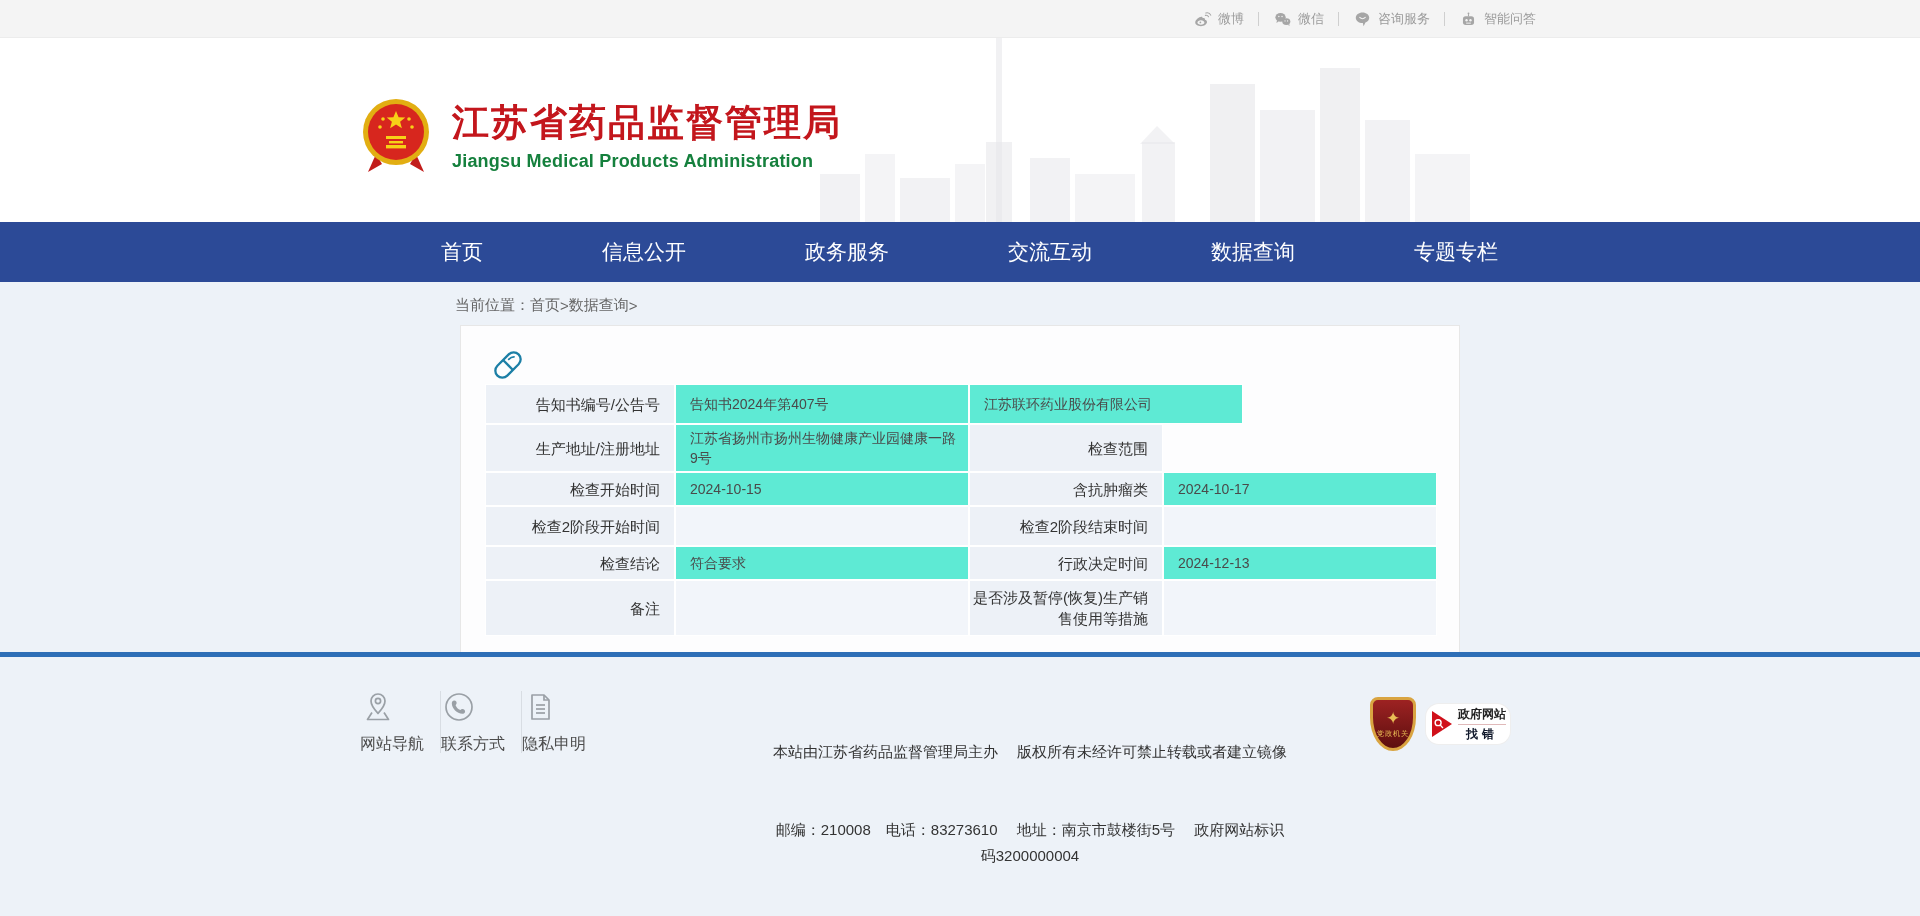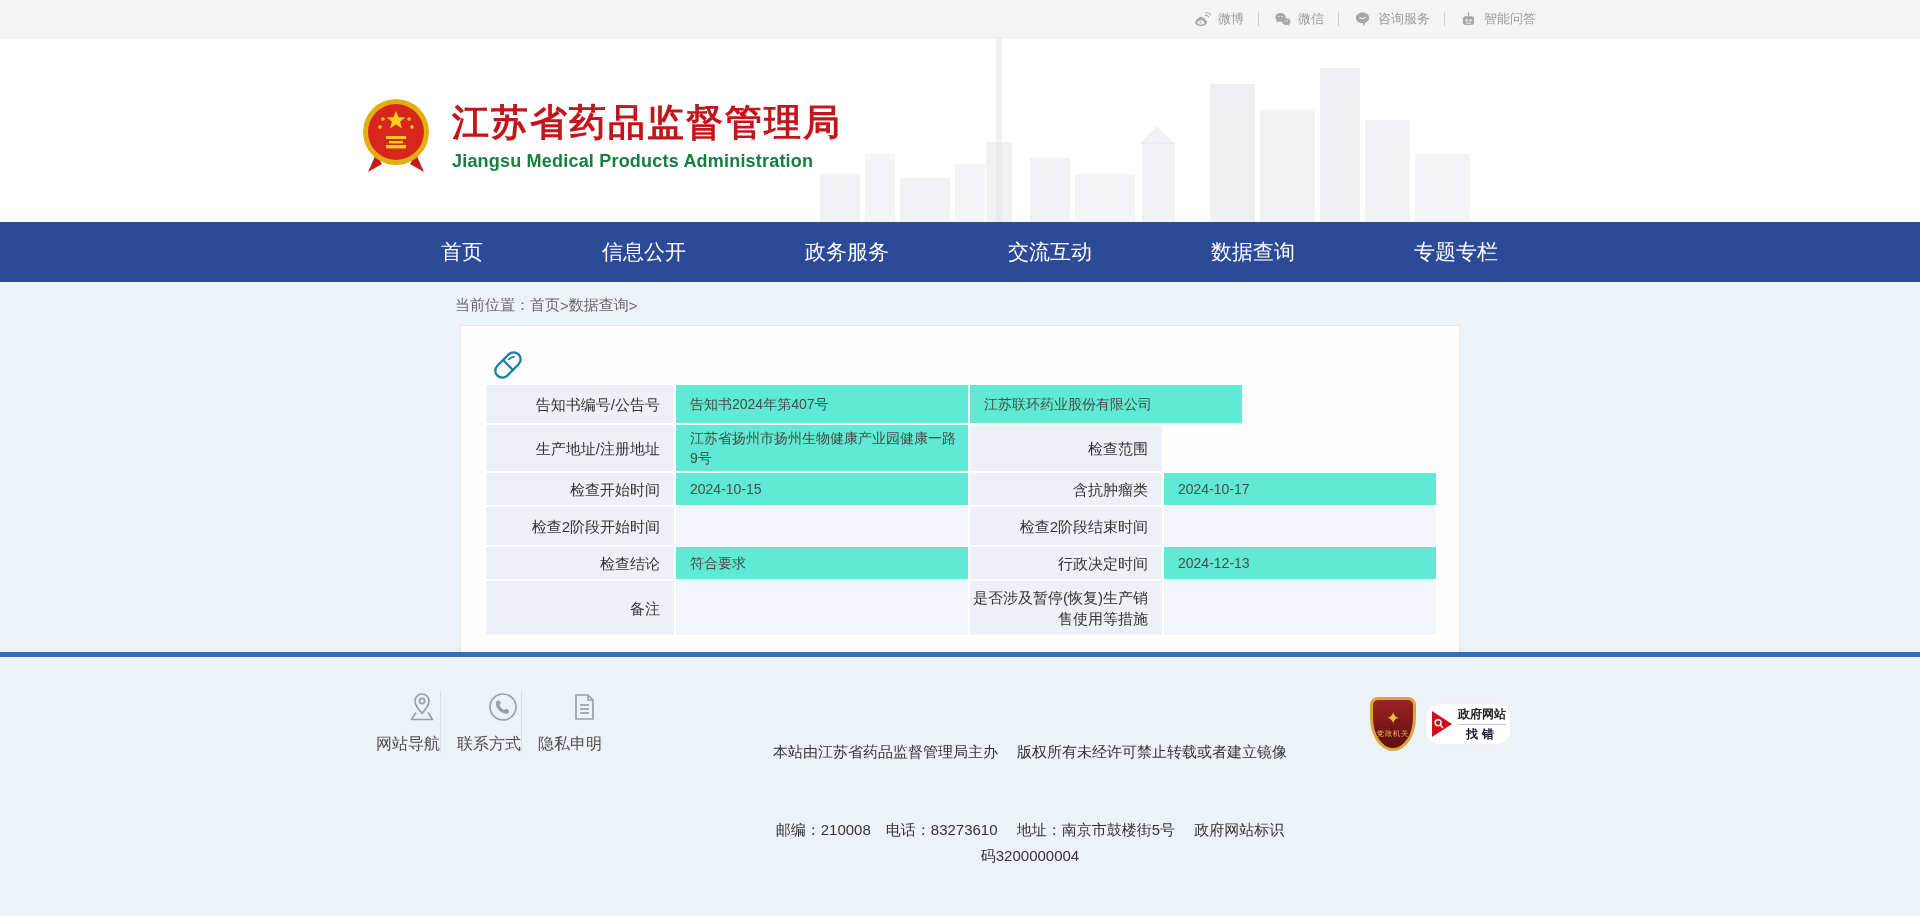--- a/index.html
+++ b/index.html
@@ -42,21 +42,21 @@
   .cell.lab { background:#edf1f7; color:#333; justify-content:flex-end; padding-right:14px; text-align:right; line-height:1.4; }
   .cell.val { background:#5eead4; color:#4a4a4a; font-size:14px; padding-left:14px; padding-right:10px; line-height:1.45; }
   .t-row.alt .cell.val { background:#f2f5fa; }
   .c1 { width:190px; } .c2 { width:294px; } .c3 { width:194px; } .c4 { width:274px; }
   .r1 { height:40px; } .r2 { height:48px; } .r3 { height:34px; } .r4 { height:40px; } .r5 { height:34px; } .r6 { height:56px; }
 
   
   .blue-divider { position:absolute; left:0; top:652px; width:1920px; height:5px; background:#2e6fb7; }
   .footer { position:absolute; left:0; top:657px; width:1920px; height:259px; background:#edf2f8; }
   .f-links { position:absolute; left:360px; top:32px; display:flex; }
-  .f-link { width:80px; display:flex; flex-direction:column; align-items:flex-end; gap:9px; cursor:pointer; text-decoration:none; }
+  .f-link { width:80px; display:flex; flex-direction:column; align-items:flex-start; gap:9px; cursor:pointer; text-decoration:none; }
   .f-link .icon { width:36px; height:36px; display:flex; }
   .f-link .lbl { font-size:16px; color:#4d4d4d; white-space:nowrap; }
   .f-vsep { width:1px; height:62px; background:#d8dde3; margin-top:2px; }
   .f-text { position:absolute; left:770px; top:30px; width:520px; text-align:center; font-size:15px; color:#333; line-height:26px; white-space:pre-wrap; }
   .f-badges { position:absolute; left:1370px; top:40px; display:flex; align-items:center; gap:10px; }
 
   .shield { width:46px; height:54px; background:linear-gradient(#9d2222,#5d0f0f); border:3px solid #d9a441; border-radius:8px 8px 50% 50% / 8px 8px 62% 62%; display:flex; flex-direction:column; align-items:center; justify-content:center; cursor:pointer; }
   .shield-glyph { color:#e9bd55; font-size:17px; line-height:18px; }
   .shield-text { color:#e9bd55; font-size:8px; letter-spacing:1px; white-space:nowrap; transform:scale(0.9); }
 

